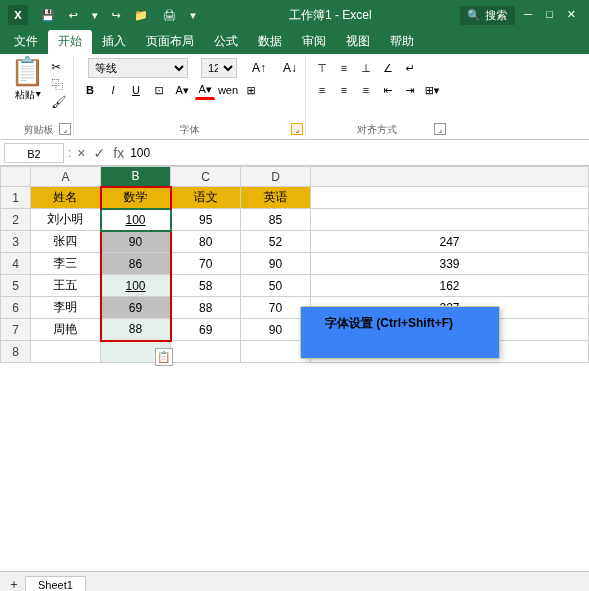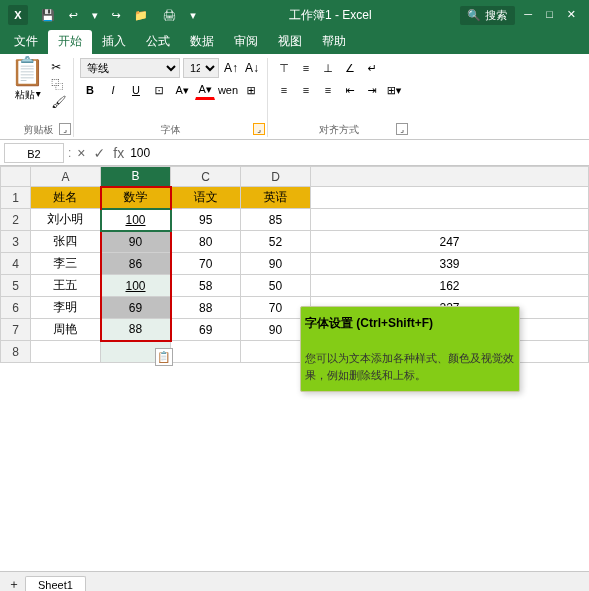--- a/index.html
+++ b/index.html
@@ -120,21 +120,22 @@
     
     .font-area {
       display: flex;
       flex-direction: column;
       gap: 2px;
       min-width: 150px;
     }
     .font-row1 {
       display: flex;
       align-items: center;
-      gap: 3px;
+      gap: 13px;
+      margin-left: 8px;
     }
     .font-select {
       width: 100px;
       height: 20px;
       font-size: 11px;
       border: 1px solid #ccc;
       padding: 0 2px;
     }
     .font-size-select {
       width: 36px;
@@ -315,25 +316,25 @@
     }
     .red-border-bottom {
       border-bottom: 2px solid #c00 !important;
     }
 
     
     .tooltip-popup {
       position: absolute;
       top: 140px;
       left: 300px;
-      background: #84cc16;
+      background: #3b82f6;
       border: 1px solid #c8c8a0;
       box-shadow: 2px 2px 6px rgba(0,0,0,0.2);
-      padding: 8px 4px;
-      width: 220px;
+      padding: 8px 24px;
+      width: 200px;
       font-size: 11px;
       z-index: 100;
       border-radius: 2px;
     }
     .tooltip-title {
       font-weight: bold;
       font-size: 12px;
       margin-bottom: 6px;
     }
     .tooltip-text {
@@ -421,20 +422,21 @@
     <span class="tb-icon">─</span>
     <span class="tb-icon">□</span>
     <span class="tb-icon">✕</span>
   </div>
 </div>
 
 <div class="ribbon-tabs">
   <div class="ribbon-tab">文件</div>
   <div class="ribbon-tab active">开始</div>
   <div class="ribbon-tab">插入</div>
+  <div class="ribbon-tab">页面布局</div>
   <div class="ribbon-tab">公式</div>
   <div class="ribbon-tab">数据</div>
   <div class="ribbon-tab">审阅</div>
   <div class="ribbon-tab">视图</div>
   <div class="ribbon-tab">帮助</div>
 </div>
 
 <div class="ribbon">
 
   <div class="ribbon-group ribbon-group-relative" style="min-width:70px;">
@@ -616,21 +618,20 @@
         <td class="data-cell"></td>
         <td class="data-cell"></td>
         <td class="data-cell"></td>
       </tr>
     </tbody>
   </table>
 
   <div class="tooltip-popup">
     <div class="tooltip-title">字体设置 (Ctrl+Shift+F)</div>
     <br>
-    <div class="tooltip-text">您可以为文本添加各种样式、颜色及视觉效果，例如删除线和上标。</div>
   </div>
 
   <div style="position:absolute; left:155px; top:182px; z-index:50;">
     <div class="copy-icon-box">📋</div>
   </div>
 </div>
 
 <div class="sheet-tabs">
   <div style="display:flex;align-items:center;padding:0 4px;cursor:pointer;">＋</div>
   <div class="sheet-tab">Sheet1</div>

